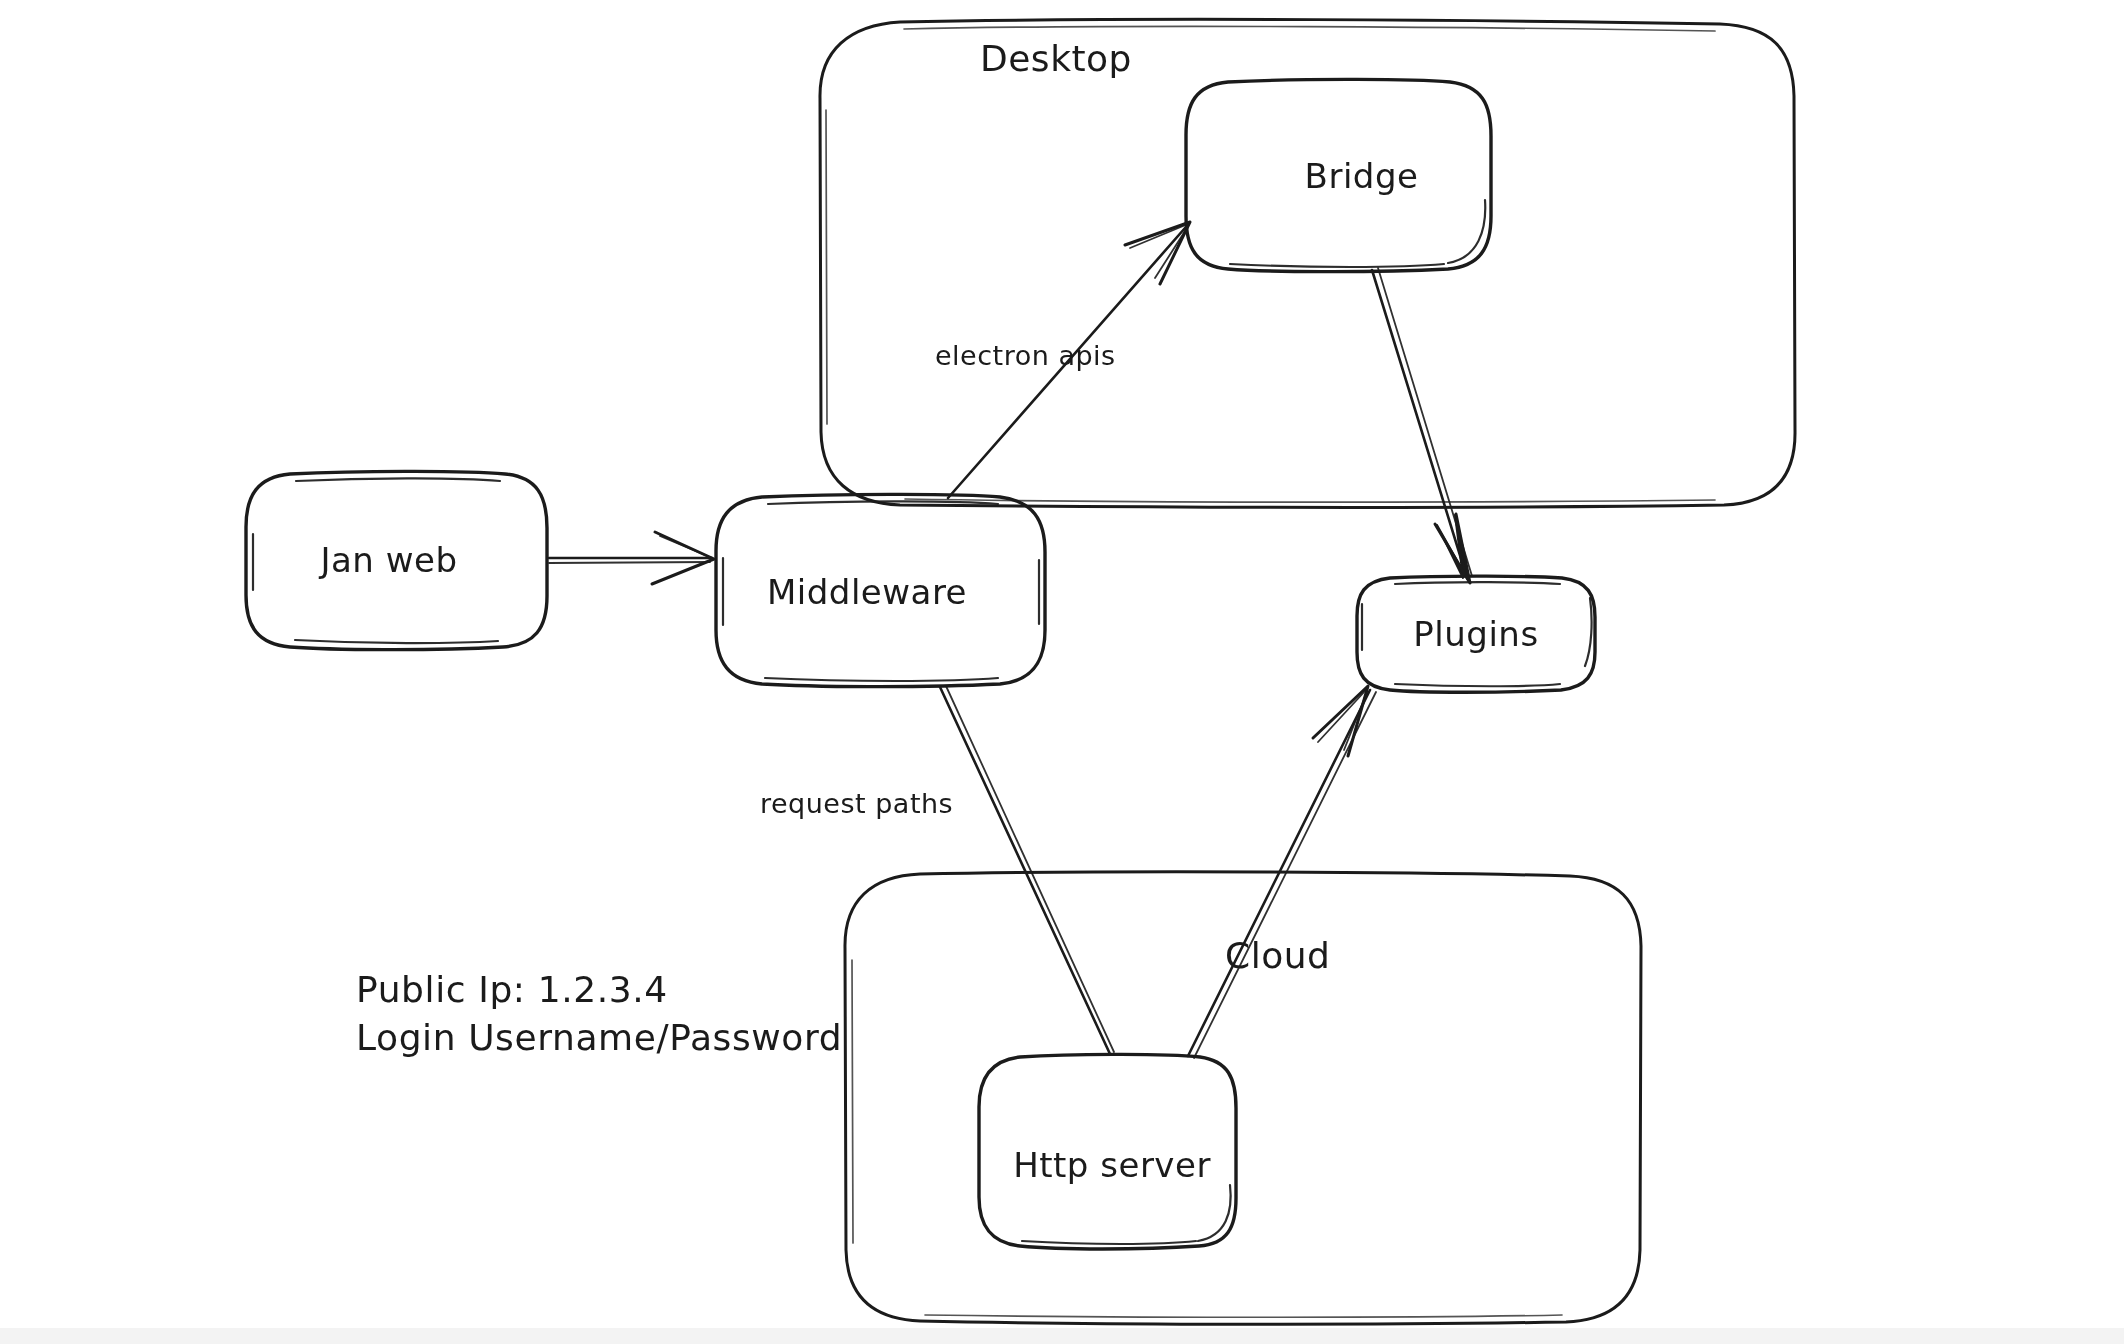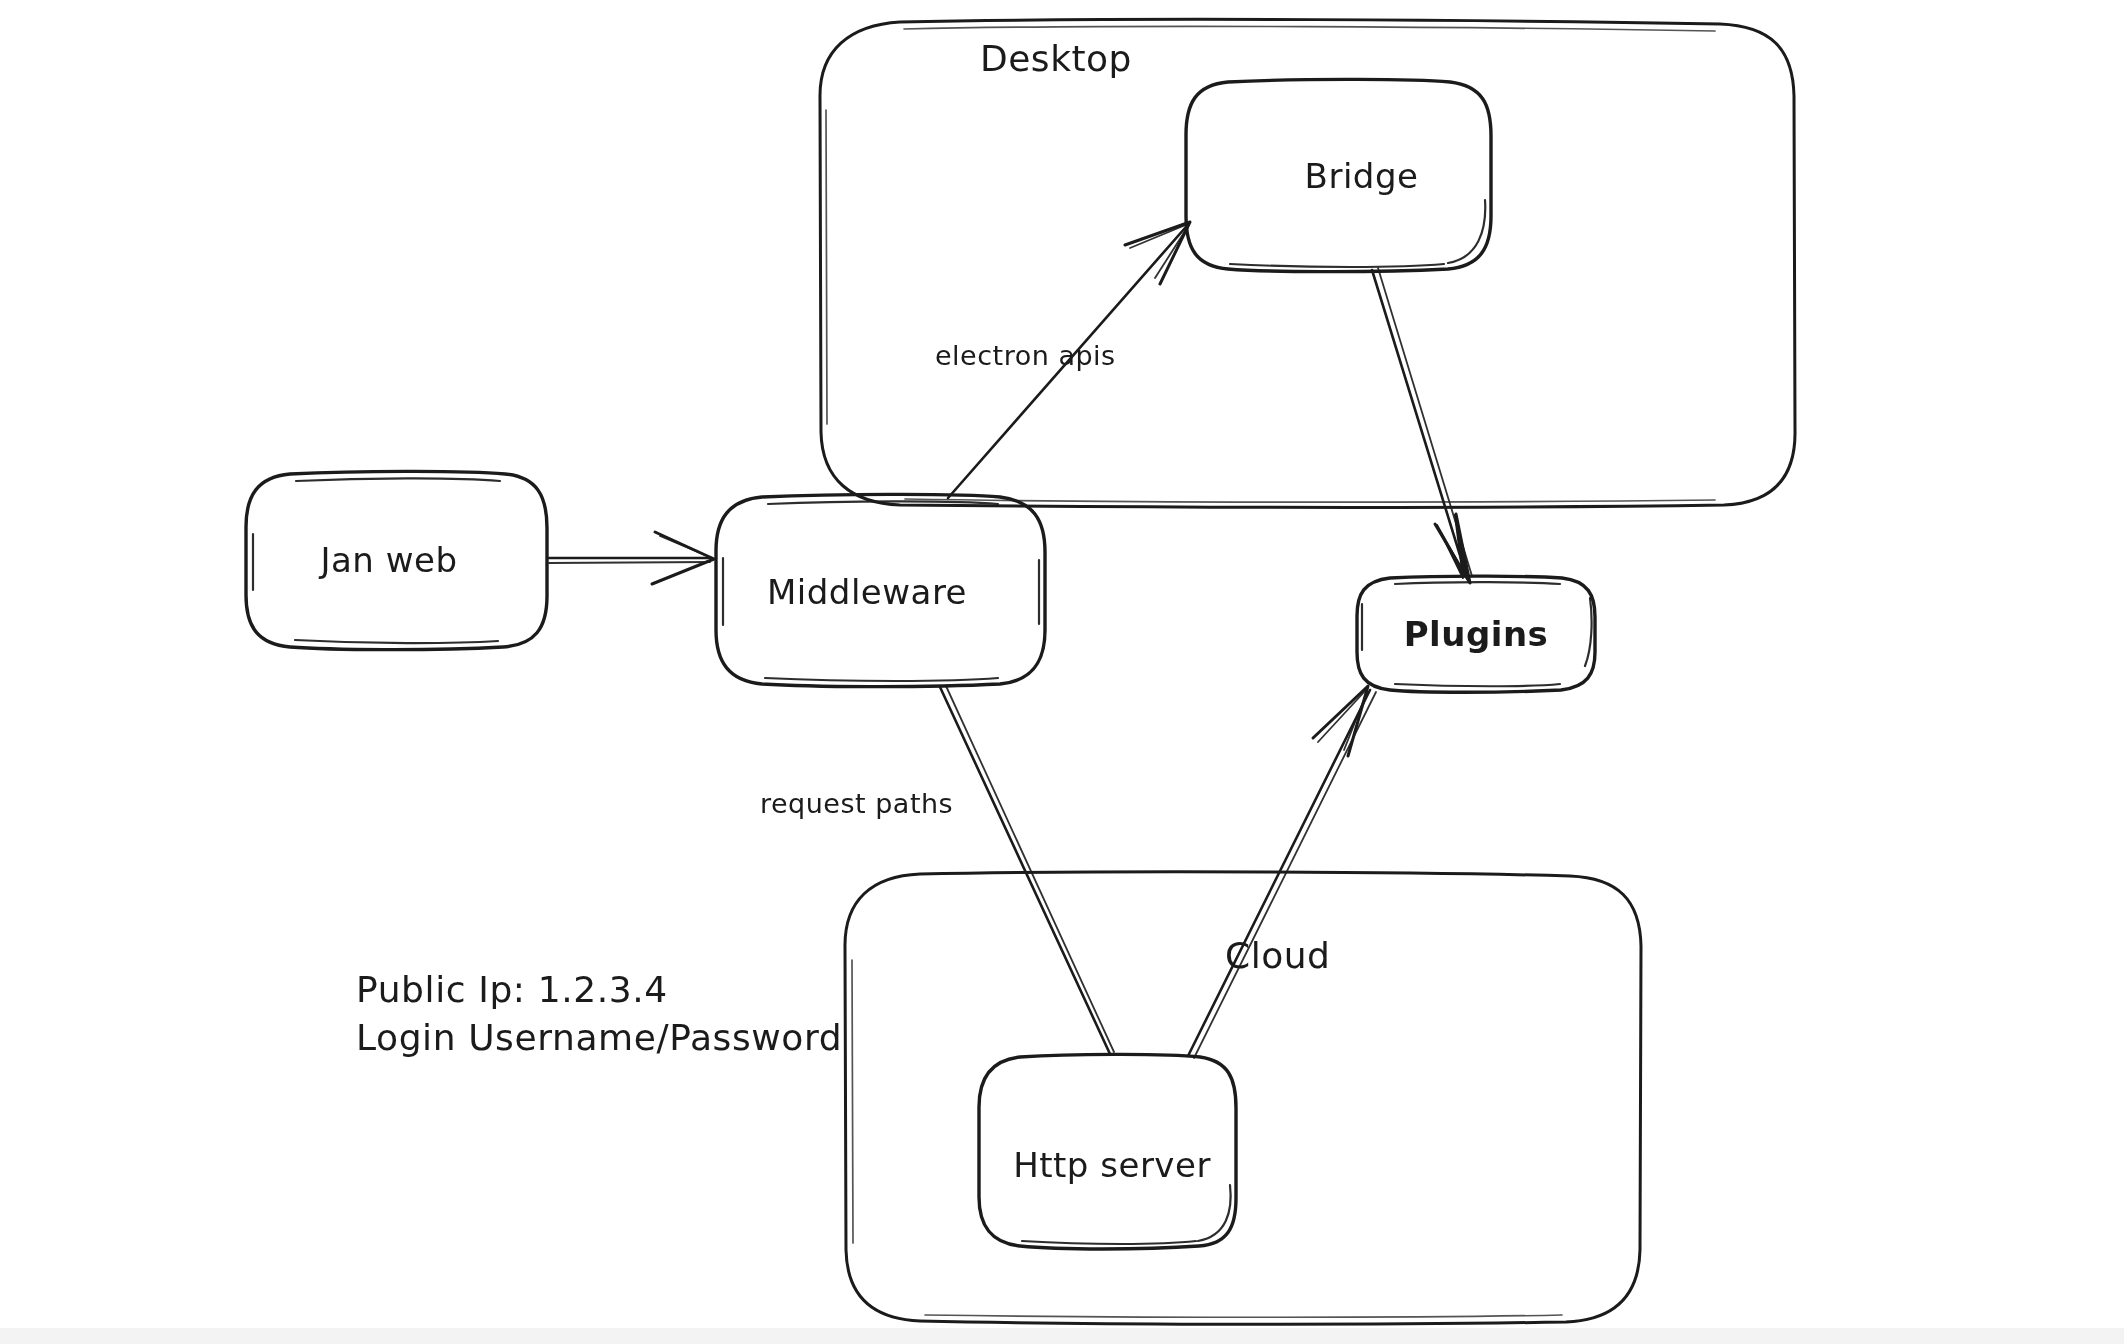--- a/index.html
+++ b/index.html
@@ -239,21 +239,21 @@
   </svg>
 
   <div class="lbl container-label" style="left:980px; top:38px;">Desktop</div>
 
   <div class="lbl node-label" style="left:246px; top:540px; width:286px;">Jan web</div>
 
   <div class="lbl node-label" style="left:716px; top:572px; width:302px;">Middleware</div>
 
   <div class="lbl node-label" style="left:1186px; top:156px; width:351px;">Bridge</div>
 
-  <div class="lbl node-label" style="left:1357px; top:614px; width:238px;font-weight:bold;">Plugins</div>
+  <div class="lbl node-label" style="left:1357px; top:614px; width:238px;">Plugins</div>
 
   <div class="lbl node-label" style="left:979px; top:1145px; width:218px;padding-left:24px;">Http server</div>
 
   <div class="lbl edge-label" style="left:935px; top:340px;">electron apis</div>
 
   <div class="lbl edge-label" style="left:760px; top:788px;">request paths</div>
 
   <div class="lbl container-label" style="left:1225px; top:935px;">Cloud</div>
 
   <div class="note-block" style="left:356px; top:966px;">Public Ip: 1.2.3.4

